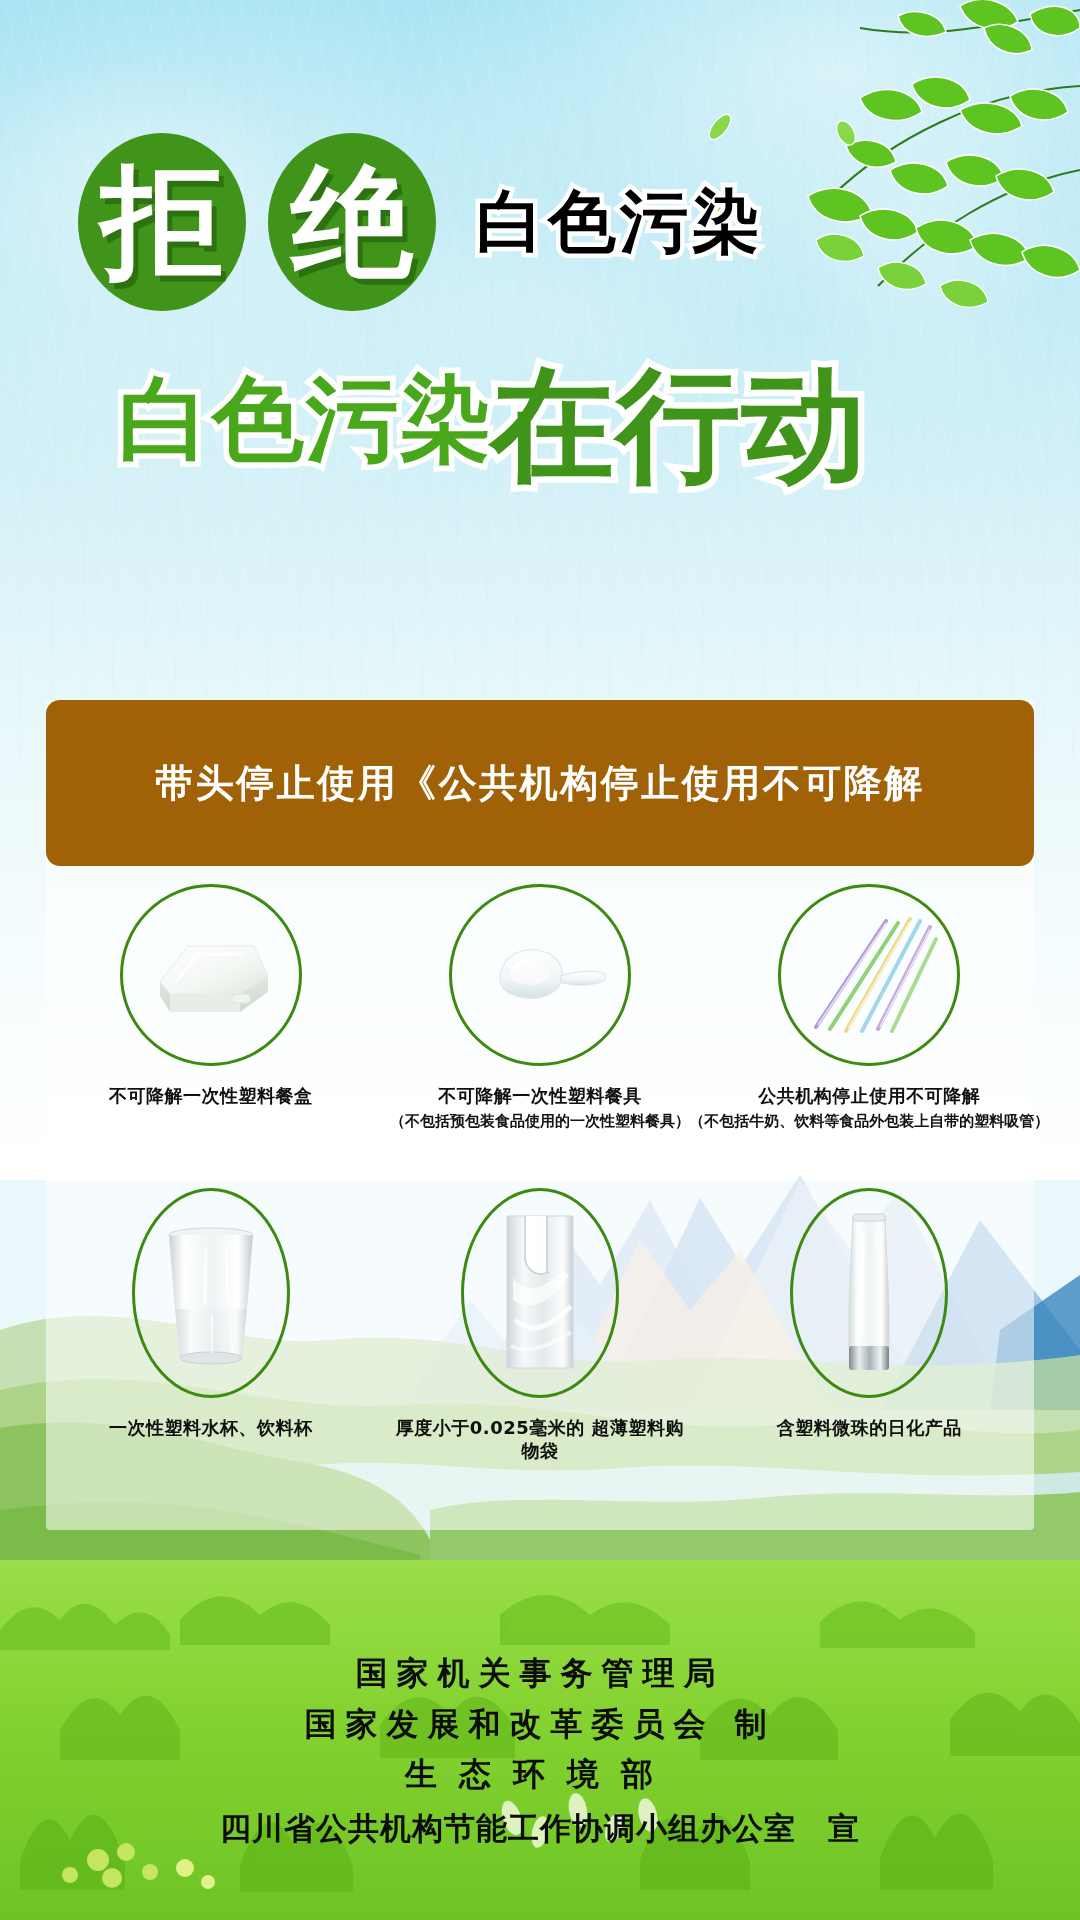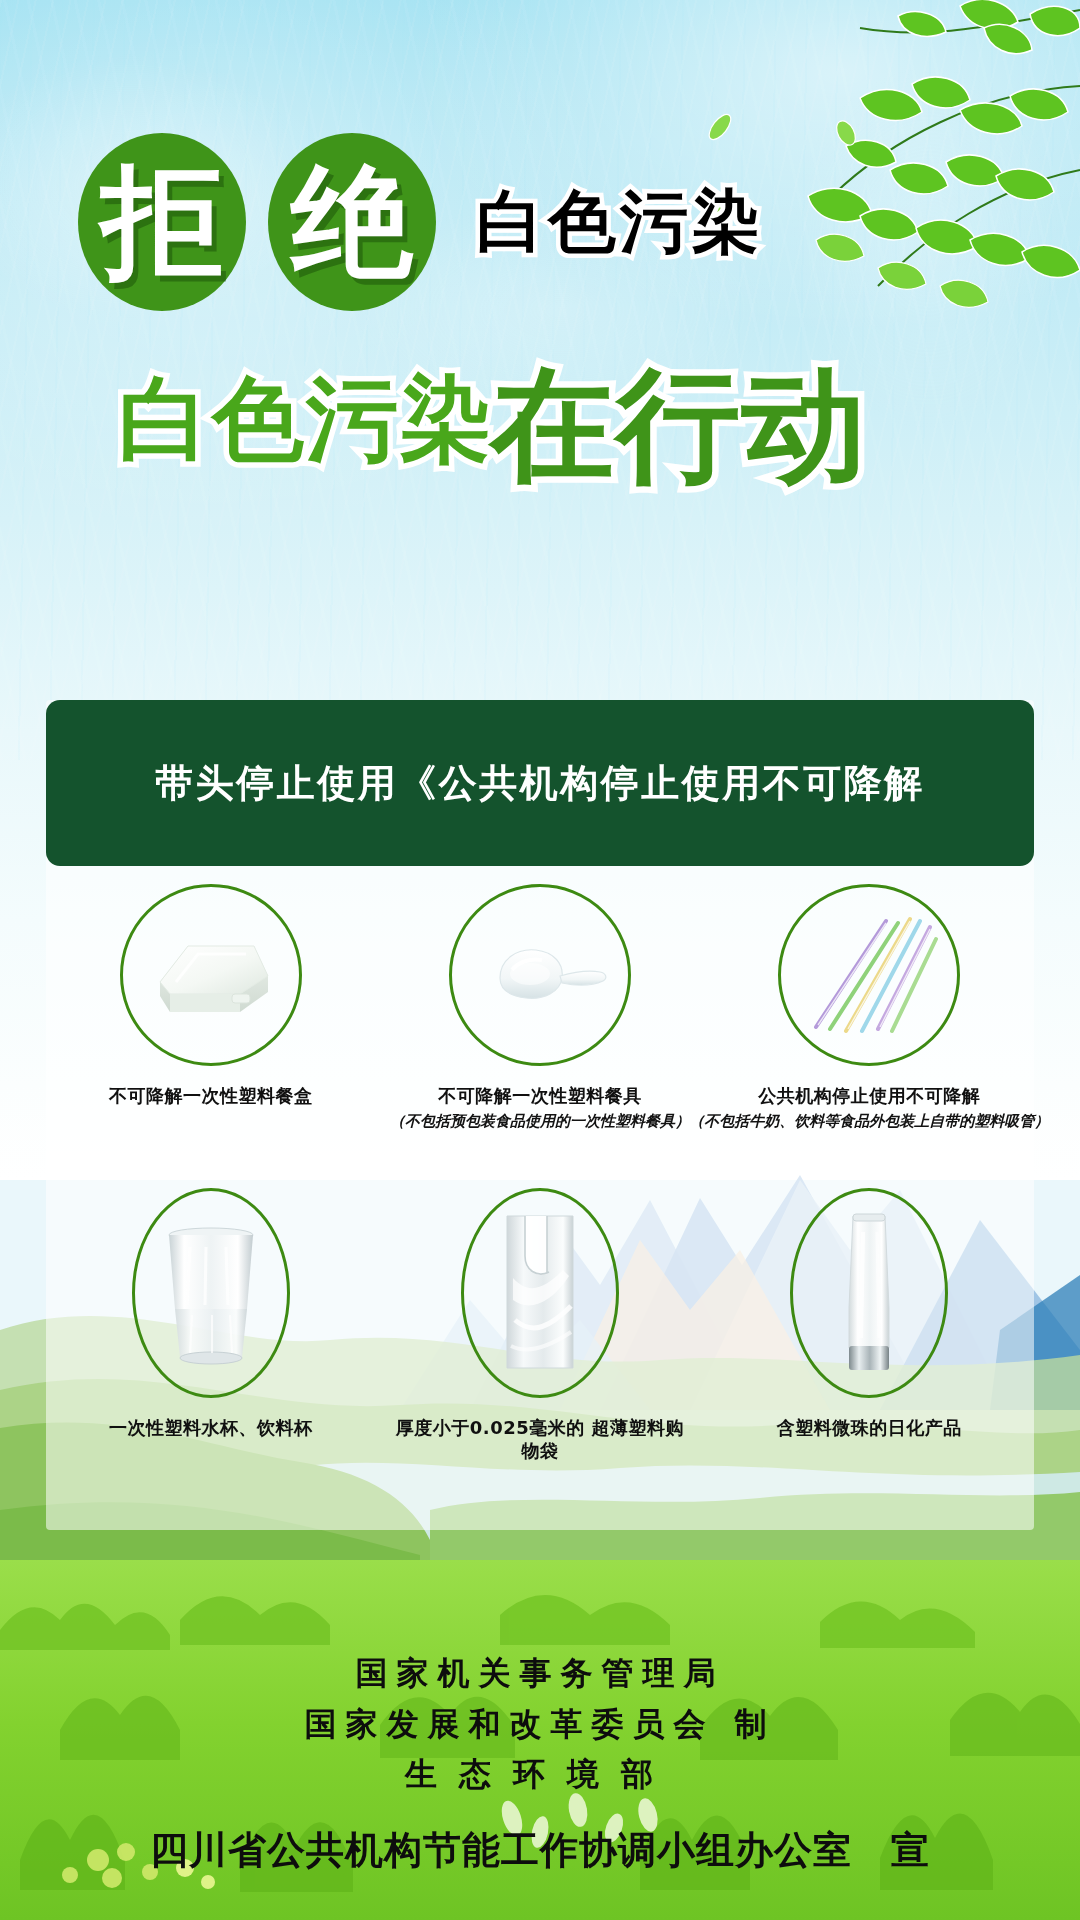--- a/index.html
+++ b/index.html
@@ -84,21 +84,21 @@
   }
 
   
   .panel{
     position:absolute;left:46px;top:700px;width:988px;height:830px;
     background:rgba(255,255,255,.55);
     border-radius:4px;
   }
   .banner{
     position:absolute;left:46px;top:700px;width:988px;height:166px;
-    background:#14532d;border-radius:14px;
+    background:#a16207;border-radius:14px;
     display:flex;flex-direction:column;align-items:center;justify-content:center;
   }
   .banner-line{
     color:#ffffff;font-size:38px;font-weight:bold;letter-spacing:2.5px;
     line-height:1.38;white-space:nowrap;
     font-family:"DejaVu Sans","Liberation Sans",sans-serif;
   }
 
   
   .grid{position:absolute;left:46px;top:880px;width:988px;height:650px;}
@@ -120,35 +120,34 @@
     font-size:18px;font-weight:bold;line-height:1.3;letter-spacing:.5px;
     font-family:"DejaVu Sans","Liberation Sans",sans-serif;
     white-space:nowrap;
   }
   .cap.two{white-space:normal;width:300px;}
   .sub{
     margin-top:5px;text-align:center;color:#131313;
     font-size:15px;font-weight:bold;line-height:1.25;letter-spacing:0;
     font-family:"DejaVu Sans","Liberation Sans",sans-serif;
     white-space:nowrap;
-    font-style:italic;
   }
 
   
   .footer{
     position:absolute;left:0;top:1648px;width:1080px;
     display:flex;flex-direction:column;align-items:center;
   }
   .f-line{
     color:#0d0d0d;font-size:32px;font-weight:bold;line-height:1.58;
     letter-spacing:9px;white-space:nowrap;
     font-family:"DejaVu Sans","Liberation Sans",sans-serif;
   }
   .f-line.wide{letter-spacing:22px;text-align:center;}
-  .f-line.last{letter-spacing:1px;font-size:38px;margin-top:20px;}
+  .f-line.last{letter-spacing:1px;font-size:31px;margin-top:4px;}
 </style>
 </head>
 <body>
 
 <div class="poster">
 
   <div class="sky"></div>
   <div class="sky-texture"></div>
   <div class="sky-wash"></div>
 

